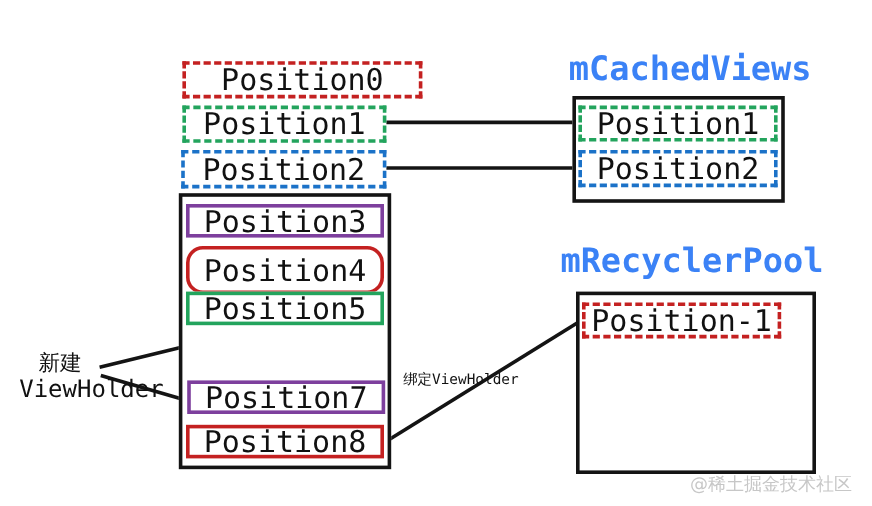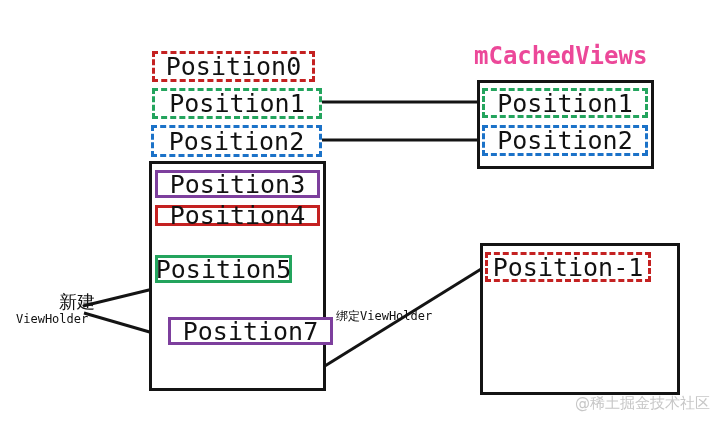--- a/index.html
+++ b/index.html
@@ -25,34 +25,34 @@
   .frame{
     position:absolute;
     box-sizing:border-box;
     border:3px solid #141414;
     background:#fff;
     z-index:2;
   }
   .frame .pbox{z-index:3;}
   .biglabel{
     position:absolute;
-    font-size:24px;line-height:1;color:#ec4899;
+    font-size:28px;line-height:1;color:#3b82f6;
     font-weight:600;
     white-space:nowrap;
     z-index:2;
   }
   .note{
     position:absolute;
     color:#111;
     white-space:nowrap;
     z-index:3;
     font-family:"DejaVu Sans Mono","Liberation Mono","DejaVu Sans",sans-serif;
   }
-  #note-create-cn{left:59px;top:290px;font-size:18px;text-align:center;}
-  #note-create-en{left:16px;top:312px;font-size:12px;}
+  #note-create-cn{left:32px;top:290px;font-size:18px;text-align:center;}
+  #note-create-en{left:16px;top:312px;font-size:20px;}
   #note-bind{left:336px;top:308px;font-size:12px;background:transparent;}
   #watermark{
     position:absolute;left:575px;top:394px;
     font-size:15px;color:#c7c7c7;
     z-index:4;white-space:nowrap;
     font-family:"DejaVu Sans","Liberation Sans",sans-serif;
   }
 </style>
 </head>
 <body>
@@ -60,37 +60,39 @@
 <div id="canvas">
 
   <svg class="wires" width="727" height="422" viewBox="0 0 727 422">
     <line x1="321" y1="102" x2="479" y2="102" stroke-width="3" style="stroke: rgb(20, 20, 20);"></line>
     <line x1="321" y1="140" x2="479" y2="140" stroke-width="3" style="stroke: rgb(20, 20, 20);"></line>
     <line x1="83" y1="306" x2="153" y2="289" stroke-width="3" style="stroke: rgb(20, 20, 20);"></line>
     <line x1="84" y1="313" x2="153" y2="333" stroke-width="3" style="stroke: rgb(20, 20, 20);"></line>
     <line x1="320" y1="369" x2="486" y2="266" stroke-width="3" style="stroke: rgb(20, 20, 20);"></line>
   </svg>
 
-  <div class="pbox dashed" style="left: 152px; top: 51px; width: 163px; height: 31px; border-color: rgb(196, 33, 33);">Position0</div>
+  <div class="pbox dashed" style="left: 152px; top: 51px; width: 200px; height: 31px; border-color: rgb(196, 33, 33);">Position0</div>
   <div class="pbox dashed" style="left: 152px; top: 88px; width: 170px; height: 31px; border-color: rgb(35, 164, 93);">Position1</div>
   <div class="pbox dashed" style="left: 151px; top: 125px; width: 171px; height: 32px; border-color: rgb(27, 114, 200);">Position2</div>
 
   <div class="frame" style="left:149px;top:161px;width:177px;height:230px;">
     <div class="pbox" style="left: 3px; top: 6px; width: 165px; height: 28px; border-color: rgb(125, 63, 157); text-align: right;">Position3</div>
-    <div class="pbox" style="left: 3px; top: 41px; width: 165px; height: 21px; border-color: rgb(196, 33, 33);">Position4</div>
-    <div class="pbox" style="left: 3px; top: 79px; width: 137px; height: 28px; border-color: rgb(35, 164, 93); margin-top: 12px;">Position5</div>
-    <div class="pbox" style="left: 16px; top: 153px; width: 165px; height: 28px; border-color: rgb(125, 63, 157);">Position7</div>
+    <div class="pbox" style="left: 3px; top: 41px; width: 165px; height: 40px; border-color: rgb(196, 33, 33); border-radius: 14px;">Position4</div>
+    <div class="pbox" style="left: 3px; top: 79px; width: 165px; height: 28px; border-color: rgb(35, 164, 93);">Position5</div>
+    <div class="pbox" style="left: 4px; top: 153px; width: 165px; height: 28px; border-color: rgb(125, 63, 157);">Position7</div>
+    <div class="pbox" style="left: 3px; top: 190px; width: 165px; height: 28px; border-color: rgb(196, 33, 33);">Position8</div>
   </div>
 
   <div class="biglabel" style="left:474px;top:44px;">mCachedViews</div>
   <div class="frame" style="left:477px;top:80px;width:177px;height:89px;">
     <div class="pbox dashed" style="left: 2px; top: 5px; width: 166px; height: 30px; border-color: rgb(35, 164, 93);">Position1</div>
     <div class="pbox dashed" style="left: 2px; top: 42px; width: 166px; height: 31px; border-color: rgb(27, 114, 200);">Position2</div>
   </div>
 
+  <div class="biglabel" style="left:467px;top:204px;">mRecyclerPool</div>
   <div class="frame" style="left:480px;top:243px;width:200px;height:152px;">
     <div class="pbox dashed" style="left: 2px; top: 6px; width: 166px; height: 30px; border-color: rgb(196, 33, 33);">Position-1</div>
   </div>
 
   <div class="note" id="note-create-cn">新建</div>
   <div class="note" id="note-create-en">ViewHolder</div>
   <div class="note" id="note-bind">绑定ViewHolder</div>
 
   <div id="watermark" style="color: rgb(199, 199, 199);">@稀土掘金技术社区</div>
 

